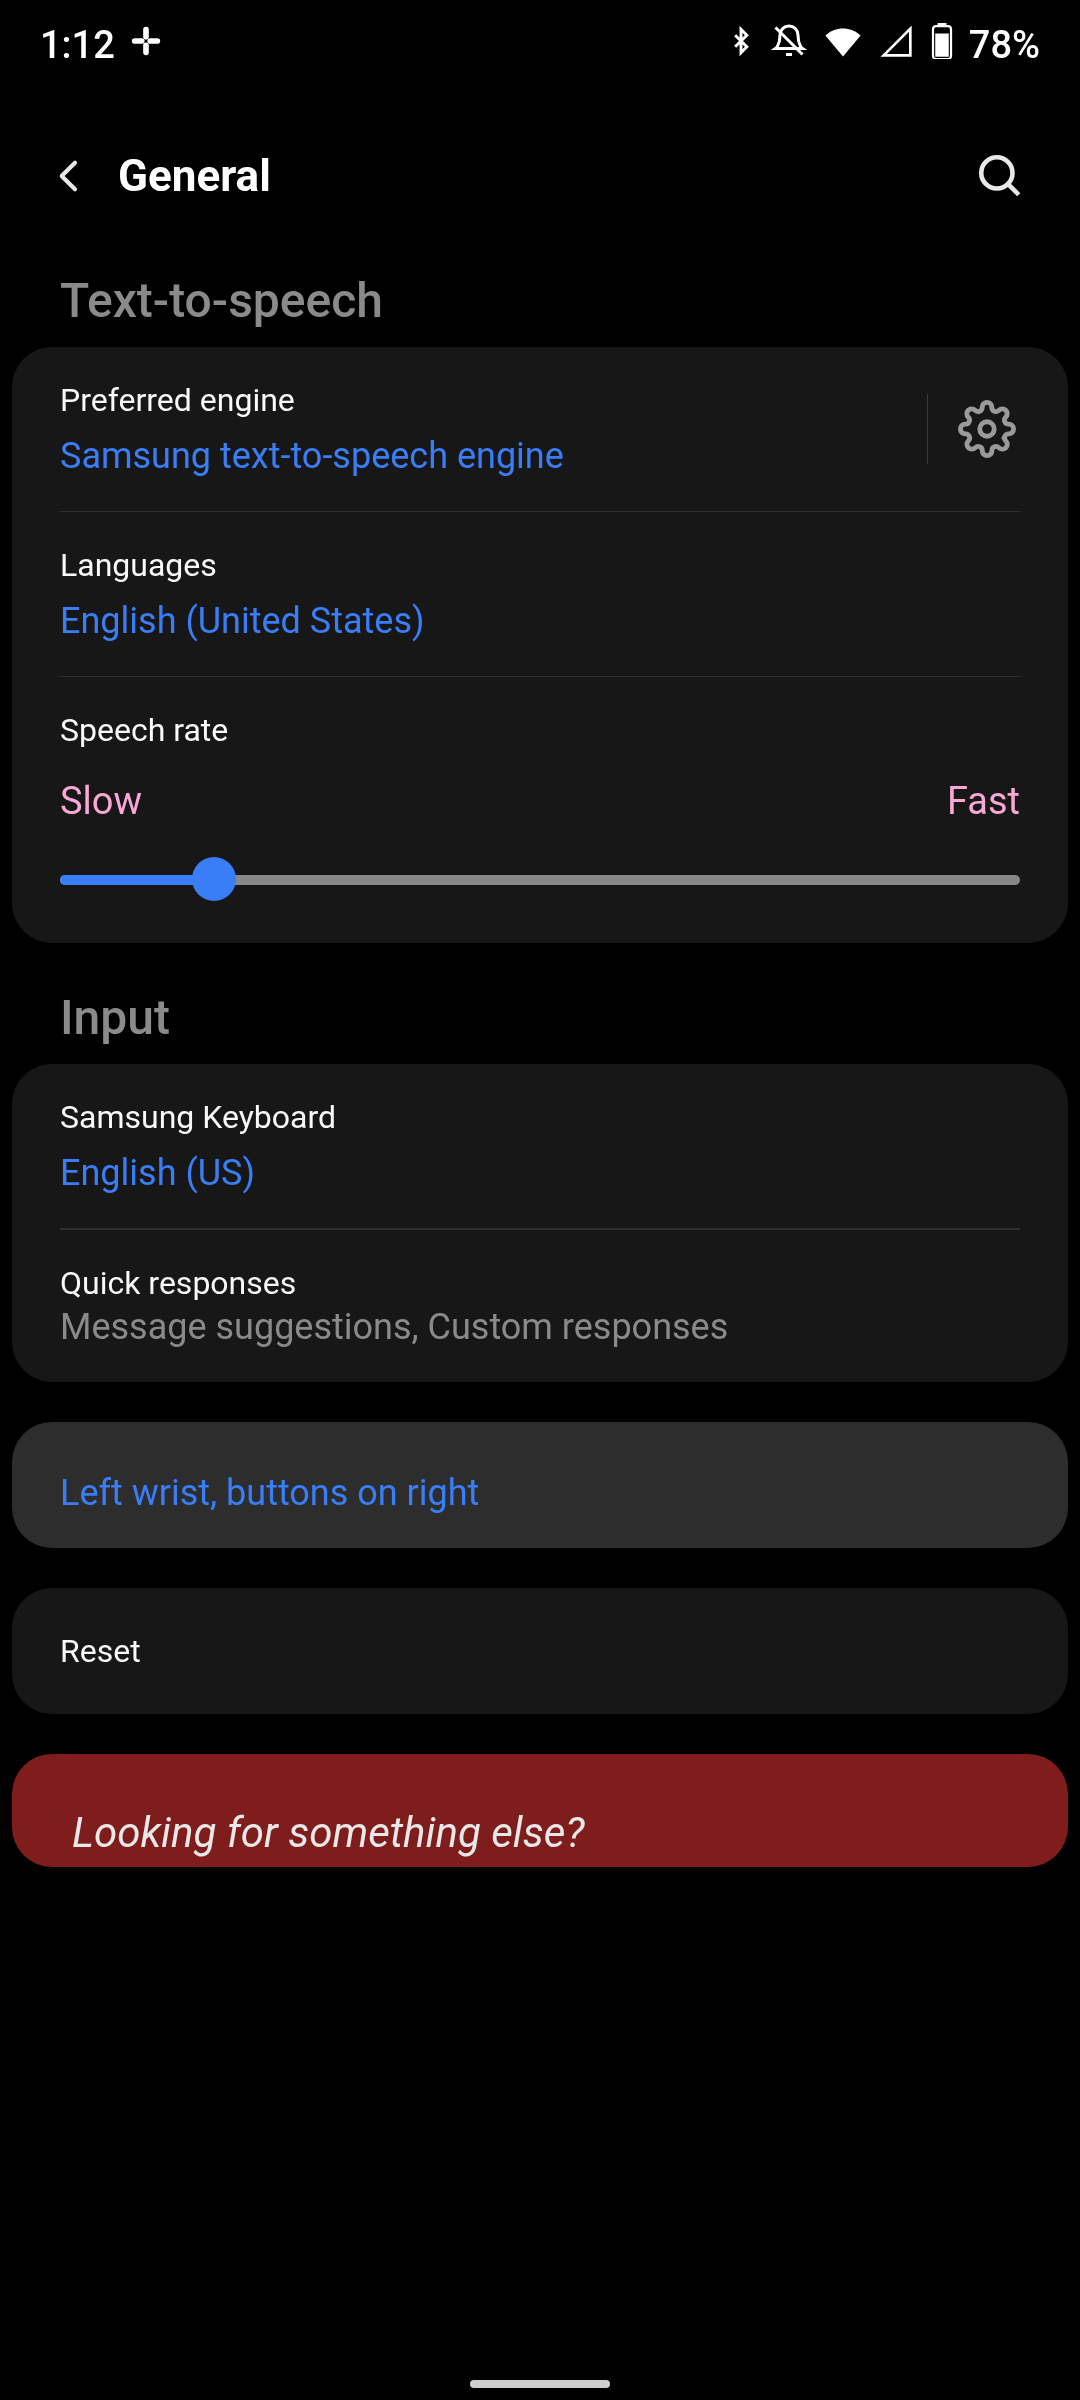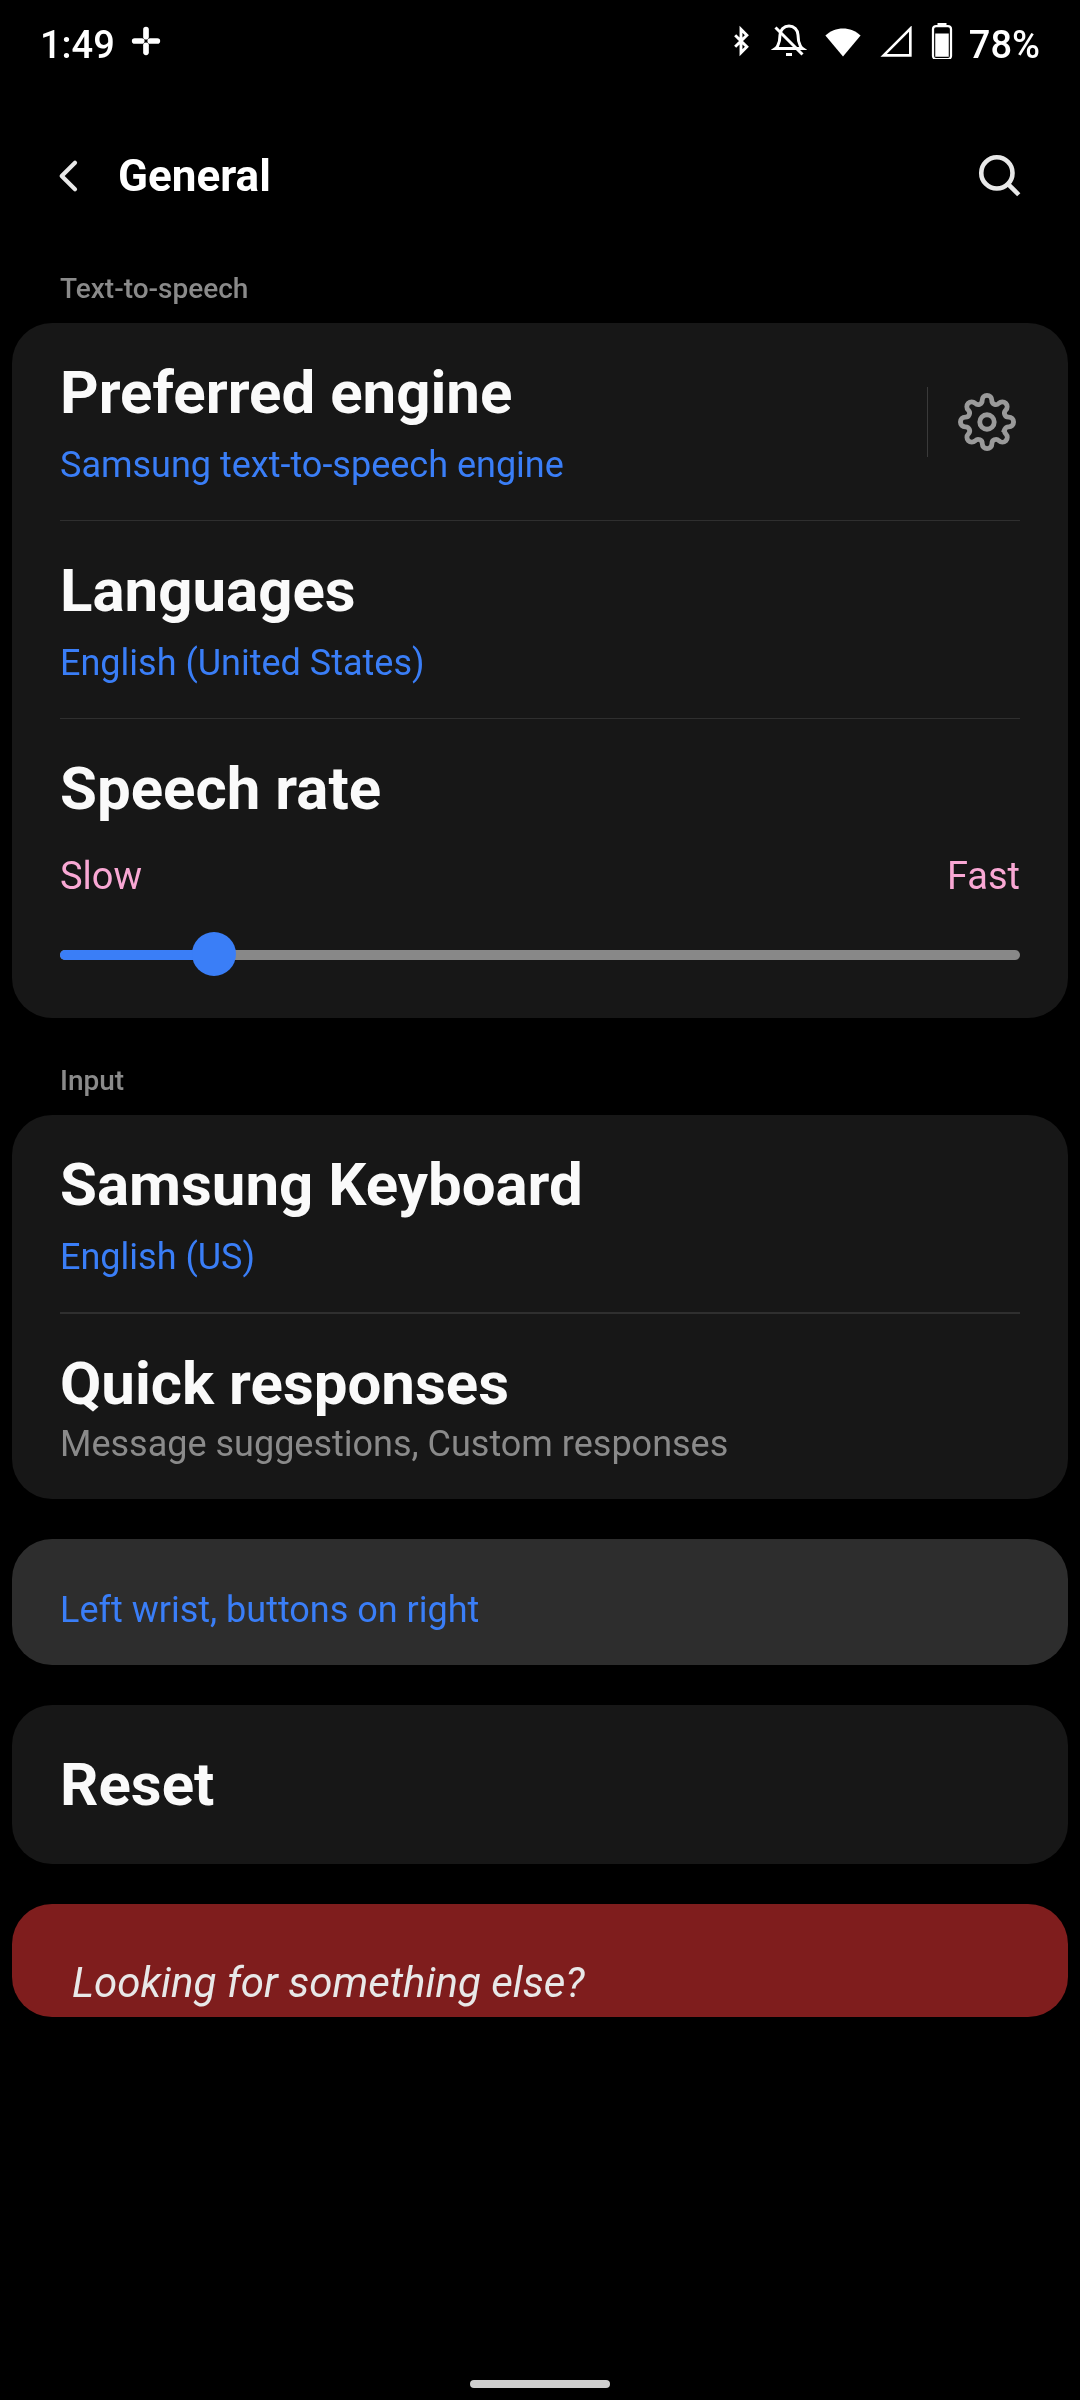--- a/index.html
+++ b/index.html
@@ -42,21 +42,21 @@
   }
   .search-btn {
     width: 60px;
     display: flex;
     align-items: center;
     justify-content: center;
   }
   .section-header {
     padding: 10px 60px 18px 60px;
     color: #8a8a8a;
-    font-size: 28px;
+    font-size: 48px;
     font-weight: 500;
   }
   .card {
     background: #171717;
     border-radius: 40px;
     margin: 0 12px;
     overflow: hidden;
   }
   .card.highlight {
     background: #2d2d2d;
@@ -67,22 +67,22 @@
   }
   .card + .section-header { margin-top: 36px; }
   .card + .card { margin-top: 40px; }
   .row {
     padding: 34px 48px;
     position: relative;
   }
   .row-split { display: flex; align-items: center; }
   .row-main { flex: 1; }
   .row-title {
-    font-size: 60px;
-    font-weight: 700;
+    font-size: 32px;
+    font-weight: 400;
     color: #fafafa;
   }
   .row-sub-accent {
     font-size: 36px;
     color: #3a7ef7;
     margin-top: 16px;
   }
   .row-sub-muted {
     font-size: 36px;
     color: #8a8a8a;
@@ -156,21 +156,21 @@
     height: 8px;
     background: #cfcfcf;
     border-radius: 4px;
   }
 </style>
 </head>
 <body>
 
 <div class="status-bar">
   <div class="status-left">
-    <span>1:49</span>
+    <span>1:12</span>
     <span>
       <svg width="34" height="34" viewBox="0 0 24 24" fill="#fff">
           <rect x="10" y="2" width="4" height="9" rx="2"></rect>
           <rect x="10" y="13" width="4" height="9" rx="2"></rect>
           <rect x="2" y="10" width="9" height="4" rx="2"></rect>
           <rect x="13" y="10" width="9" height="4" rx="2"></rect>
         </svg>
     </span>
   </div>
   <div class="status-right">

